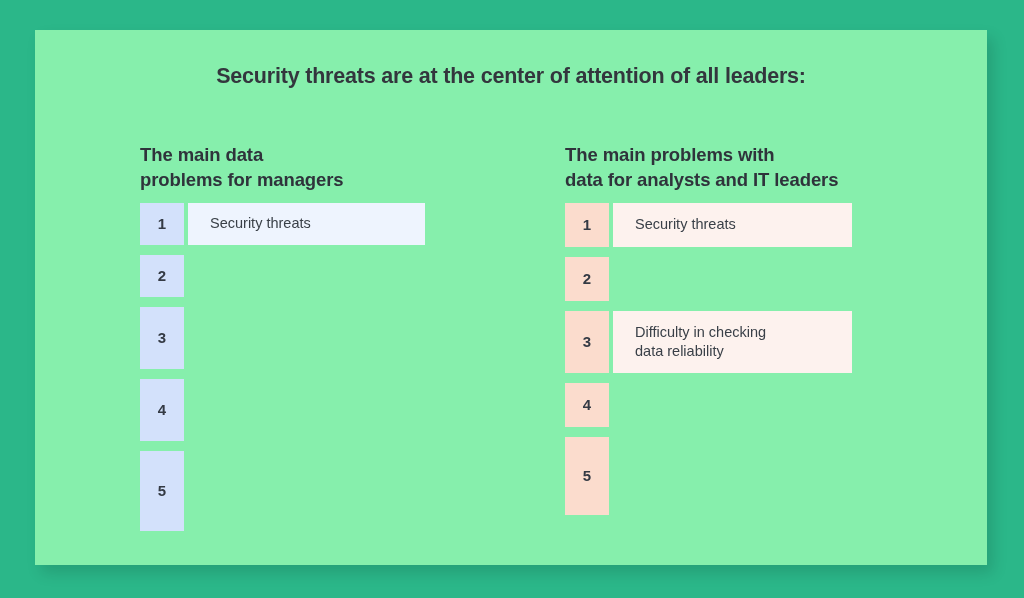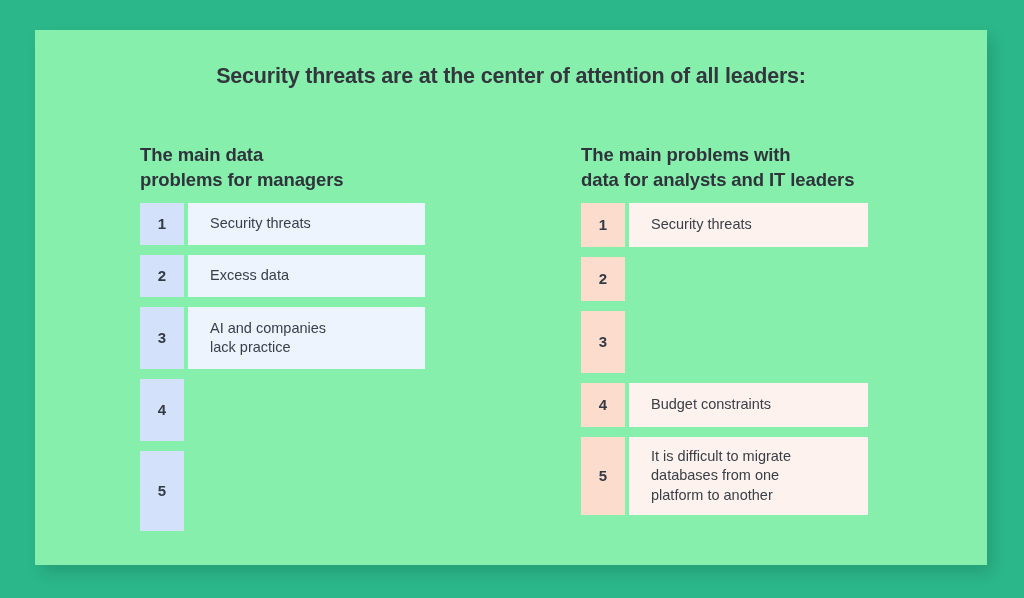--- a/index.html
+++ b/index.html
@@ -56,21 +56,21 @@
     height: 430px;
   }
 
   .column {
     position: absolute;
     top: 0;
     margin-top: 17px;
   }
 
   .column--left  { left: 105px;  width: 285px; }
-  .column--right { left: 546px;  width: 285px; }
+  .column--right { left: 530px;  width: 285px; }
 
   .col-heading {
     font-size: 18.5px;
     font-weight: bold;
     line-height: 1.35;
     color: #2f333b;
     letter-spacing: -0.1px;
     white-space: pre-line;
     margin-bottom: 0;
   }
@@ -145,27 +145,24 @@
 problems for managers</div>
         <div class="rows">
 
           <div class="row" data-lines="1">
             <div class="row-num">1</div>
             <div class="row-body">Security threats</div>
           </div>
 
           <div class="row" data-lines="1">
             <div class="row-num">2</div>
-            <div class="row-body">Excess data</div>
           </div>
 
           <div class="row" data-lines="2">
             <div class="row-num">3</div>
-            <div class="row-body">AI and companies
-lack practice</div>
           </div>
 
           <div class="row" data-lines="2">
             <div class="row-num">4</div>
           </div>
 
           <div class="row" data-lines="3">
             <div class="row-num">5</div>
           </div>
 
@@ -181,32 +178,30 @@
             <div class="row-num">1</div>
             <div class="row-body">Security threats</div>
           </div>
 
           <div class="row" data-lines="1">
             <div class="row-num">2</div>
           </div>
 
           <div class="row" data-lines="2">
             <div class="row-num">3</div>
+            <div class="row-body">Difficulty in checking
+data reliability</div>
           </div>
 
           <div class="row" data-lines="1">
             <div class="row-num">4</div>
-            <div class="row-body">Budget constraints</div>
           </div>
 
           <div class="row" data-lines="3">
             <div class="row-num">5</div>
-            <div class="row-body">It is difficult to migrate
-databases from one
-platform to another</div>
           </div>
 
         </div>
       </div>
 
     </div>
   </div>
 </div>
 
 </body></html>

